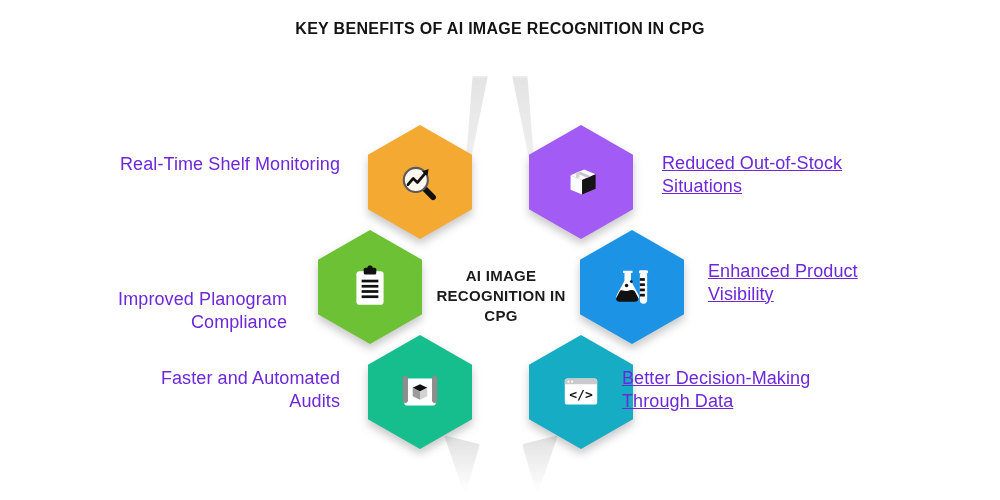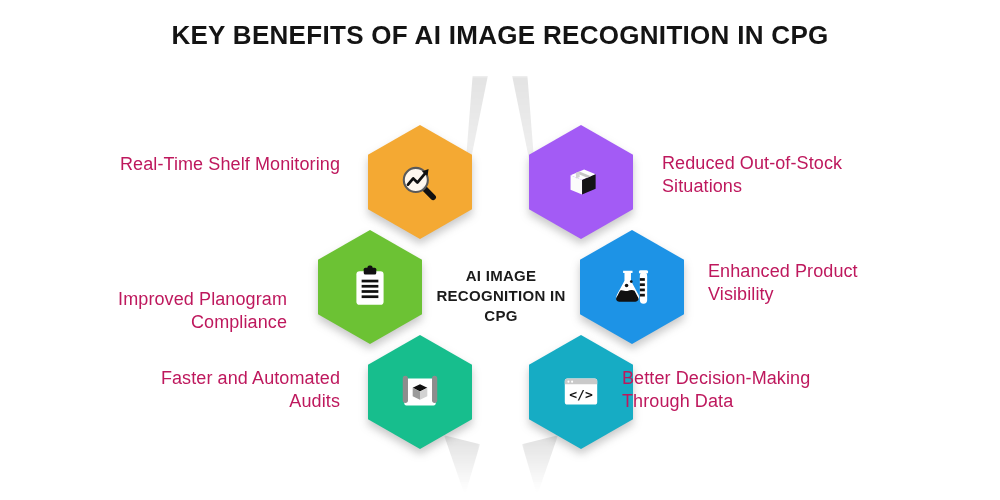--- a/index.html
+++ b/index.html
@@ -11,21 +11,21 @@
     height: 500px;
     background: #ffffff;
     overflow: hidden;
   }
   .title {
     position: absolute;
     top: 20px;
     left: 0;
     width: 1000px;
     text-align: center;
-    font-size: 26px;
+    font-size: 16px;
     font-weight: 800;
     letter-spacing: 0.3px;
     color: #141414;
   }
   
   .wedge { position: absolute; filter: blur(1.5px); }
   .wedge-tl {
     left: 455px; top: 76px; width: 40px; height: 126px;
     clip-path: polygon(44% 0, 82% 0, 20% 97%);
     background: linear-gradient(to bottom, #e3e3e3, #efefef 65%, rgba(240,240,240,0));
@@ -58,25 +58,25 @@
   .pos-l1 { left: 368px; top: 125px; }
   .pos-r1 { left: 529px; top: 125px; }
   .pos-l2 { left: 318px; top: 230px; }
   .pos-r2 { left: 580px; top: 230px; }
   .pos-l3 { left: 368px; top: 335px; }
   .pos-r3 { left: 529px; top: 335px; }
   .benefit-label {
     position: absolute;
     font-size: 18px;
     line-height: 22.5px;
-    color: #be185d;
+    color: #6d28d9;
     letter-spacing: 0.1px;
   }
   .lab-l { text-align: right; }
-  .lab-r { text-align: left; }
+  .lab-r { text-align: left; text-decoration: underline; }
   .lab-l1 { right: 660px; top: 153px; white-space: nowrap; }
   .lab-l2 { right: 713px; top: 257px; width: 200px; margin-top: 31px; }
   .lab-l3 { right: 660px; top: 367px; width: 195px; }
   .lab-r1 { left: 662px; top: 152px; width: 205px; }
   .lab-r2 { left: 708px; top: 260px; width: 190px; }
   .lab-r3 { left: 622px; top: 367px; width: 230px; }
   .center-label {
     position: absolute;
     left: 426px; top: 250px; width: 150px;
     text-align: center;

